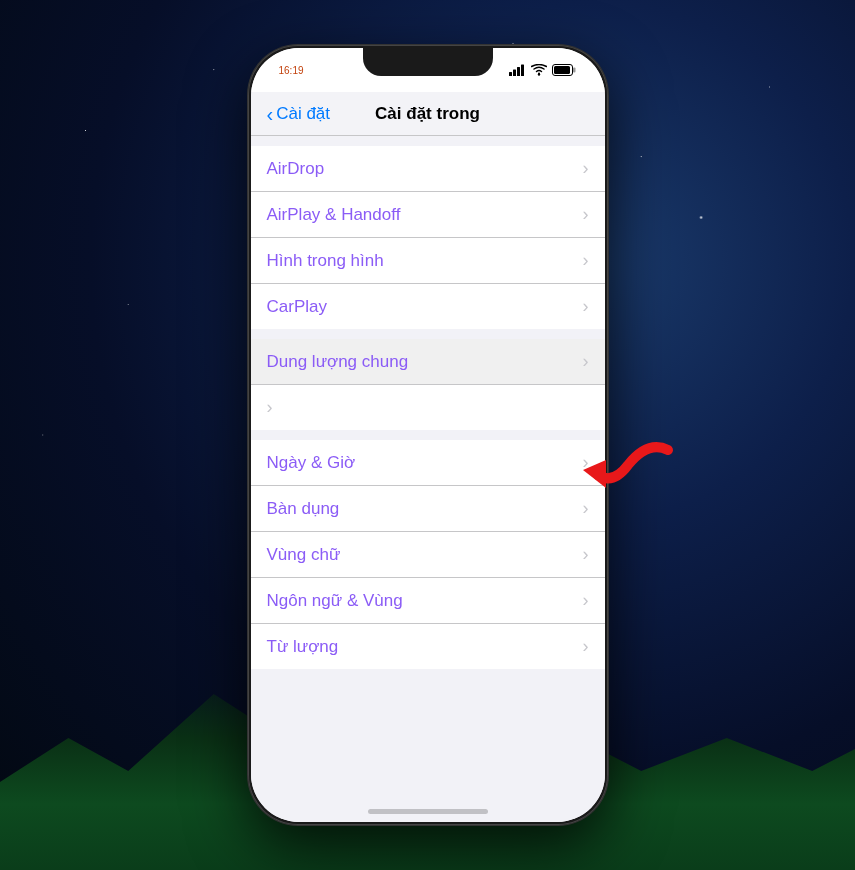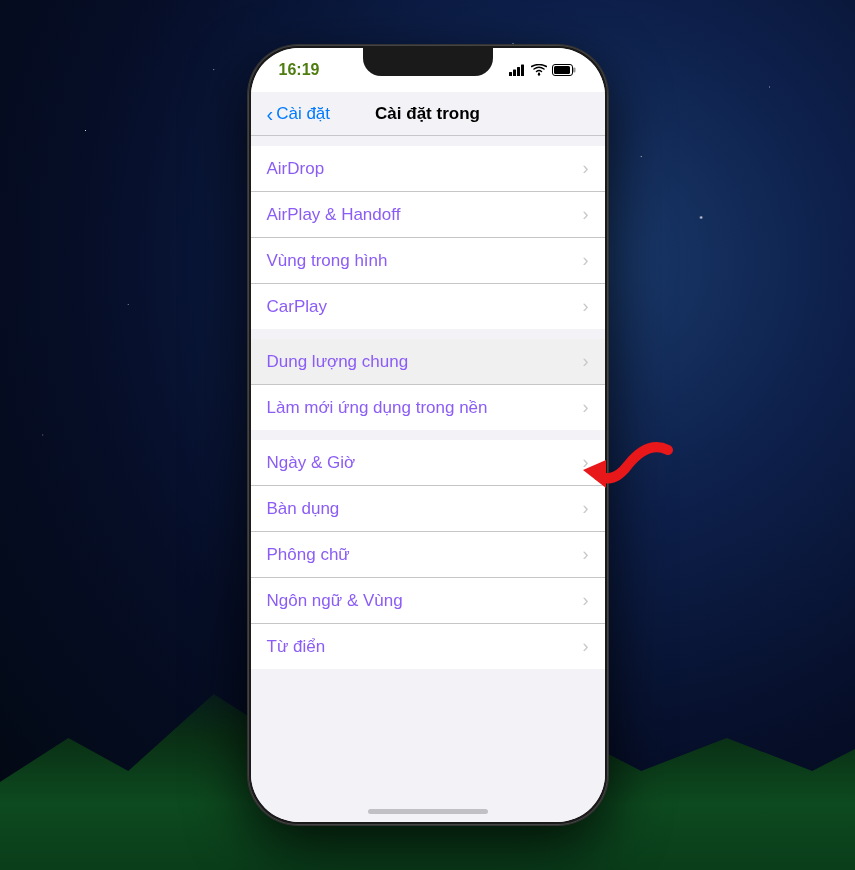--- a/index.html
+++ b/index.html
@@ -91,23 +91,23 @@
       top: 0;
       left: 50%;
       transform: translateX(-50%);
       width: 130px;
       height: 28px;
       background: #1a1a1a;
       border-radius: 0 0 18px 18px;
     }
 
     .status-time {
-      font-size: 16px;
-      font-weight: 700;
-      color: #4d7c0f;
+      font-size: 10px;
+      font-weight: 400;
+      color: #c2410c;
       z-index: 1;
     }
 
     .status-icons {
       display: flex;
       align-items: center;
       gap: 5px;
       z-index: 1;
     }
 
@@ -273,61 +273,60 @@
           <div class="settings-group">
             <div class="settings-item">
               <span class="settings-item-label">AirDrop</span>
               <span class="settings-item-chevron">›</span>
             </div>
             <div class="settings-item">
               <span class="settings-item-label">AirPlay &amp; Handoff</span>
               <span class="settings-item-chevron">›</span>
             </div>
             <div class="settings-item">
-              <span class="settings-item-label">Vùng trong hình</span>
+              <span class="settings-item-label">Hình trong hình</span>
               <span class="settings-item-chevron">›</span>
             </div>
             <div class="settings-item">
               <span class="settings-item-label">CarPlay</span>
               <span class="settings-item-chevron">›</span>
             </div>
           </div>
 
           <div class="group-spacer"></div>
           <div class="settings-group" style="position:relative;">
             <div class="settings-item highlighted-item" style="background:#f0f0f0;">
               <span class="settings-item-label">Dung lượng chung</span>
               <span class="settings-item-chevron">›</span>
             </div>
             <div class="settings-item">
-              <span class="settings-item-label">Làm mới ứng dụng trong nền</span>
               <span class="settings-item-chevron">›</span>
             </div>
           </div>
 
           <div class="group-spacer"></div>
           <div class="settings-group">
             <div class="settings-item">
               <span class="settings-item-label">Ngày &amp; Giờ</span>
               <span class="settings-item-chevron">›</span>
             </div>
             <div class="settings-item">
               <span class="settings-item-label">Bàn dụng</span>
               <span class="settings-item-chevron">›</span>
             </div>
             <div class="settings-item">
-              <span class="settings-item-label">Phông chữ</span>
+              <span class="settings-item-label">Vùng chữ</span>
               <span class="settings-item-chevron">›</span>
             </div>
             <div class="settings-item">
               <span class="settings-item-label">Ngôn ngữ &amp; Vùng</span>
               <span class="settings-item-chevron">›</span>
             </div>
             <div class="settings-item">
-              <span class="settings-item-label">Từ điển</span>
+              <span class="settings-item-label">Từ lượng</span>
               <span class="settings-item-chevron">›</span>
             </div>
           </div>
           <div class="group-spacer"></div>
 
         </div>
 
         <div class="home-indicator"></div>
 
       </div>

